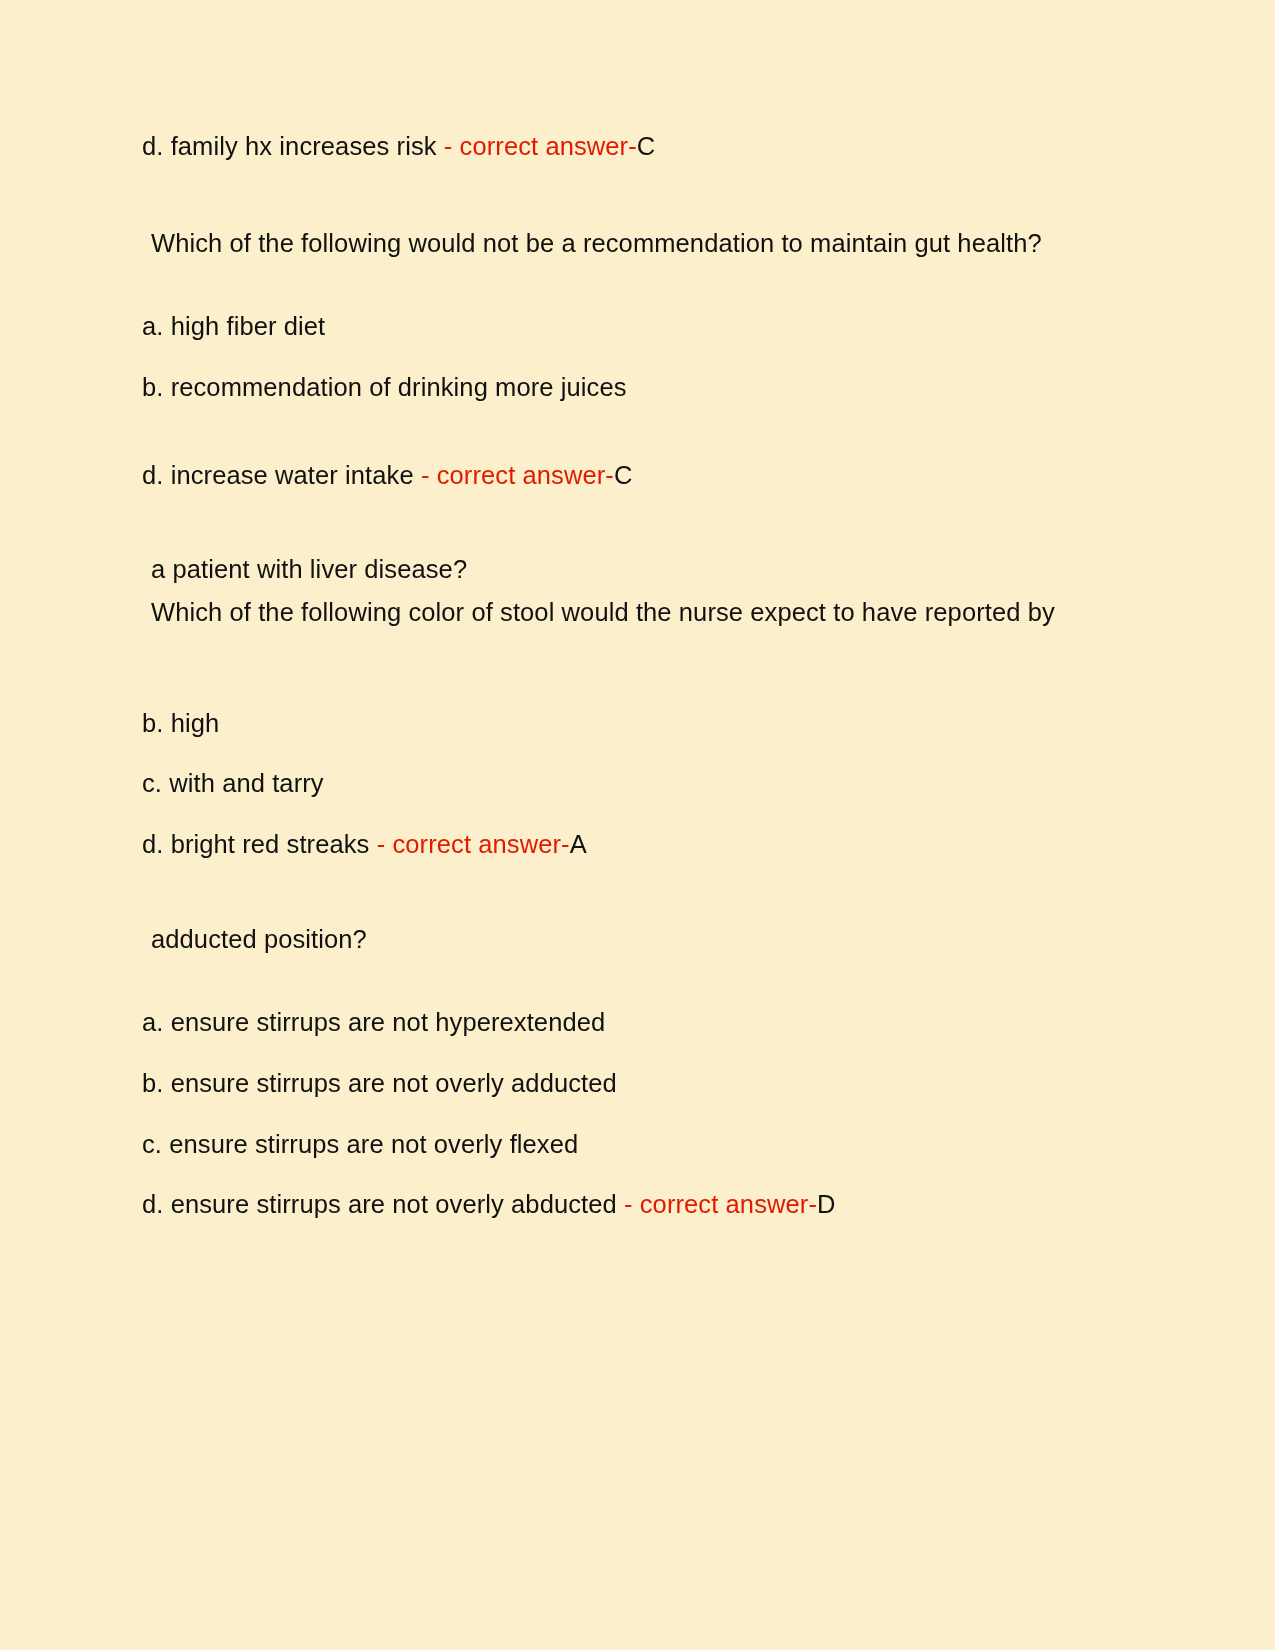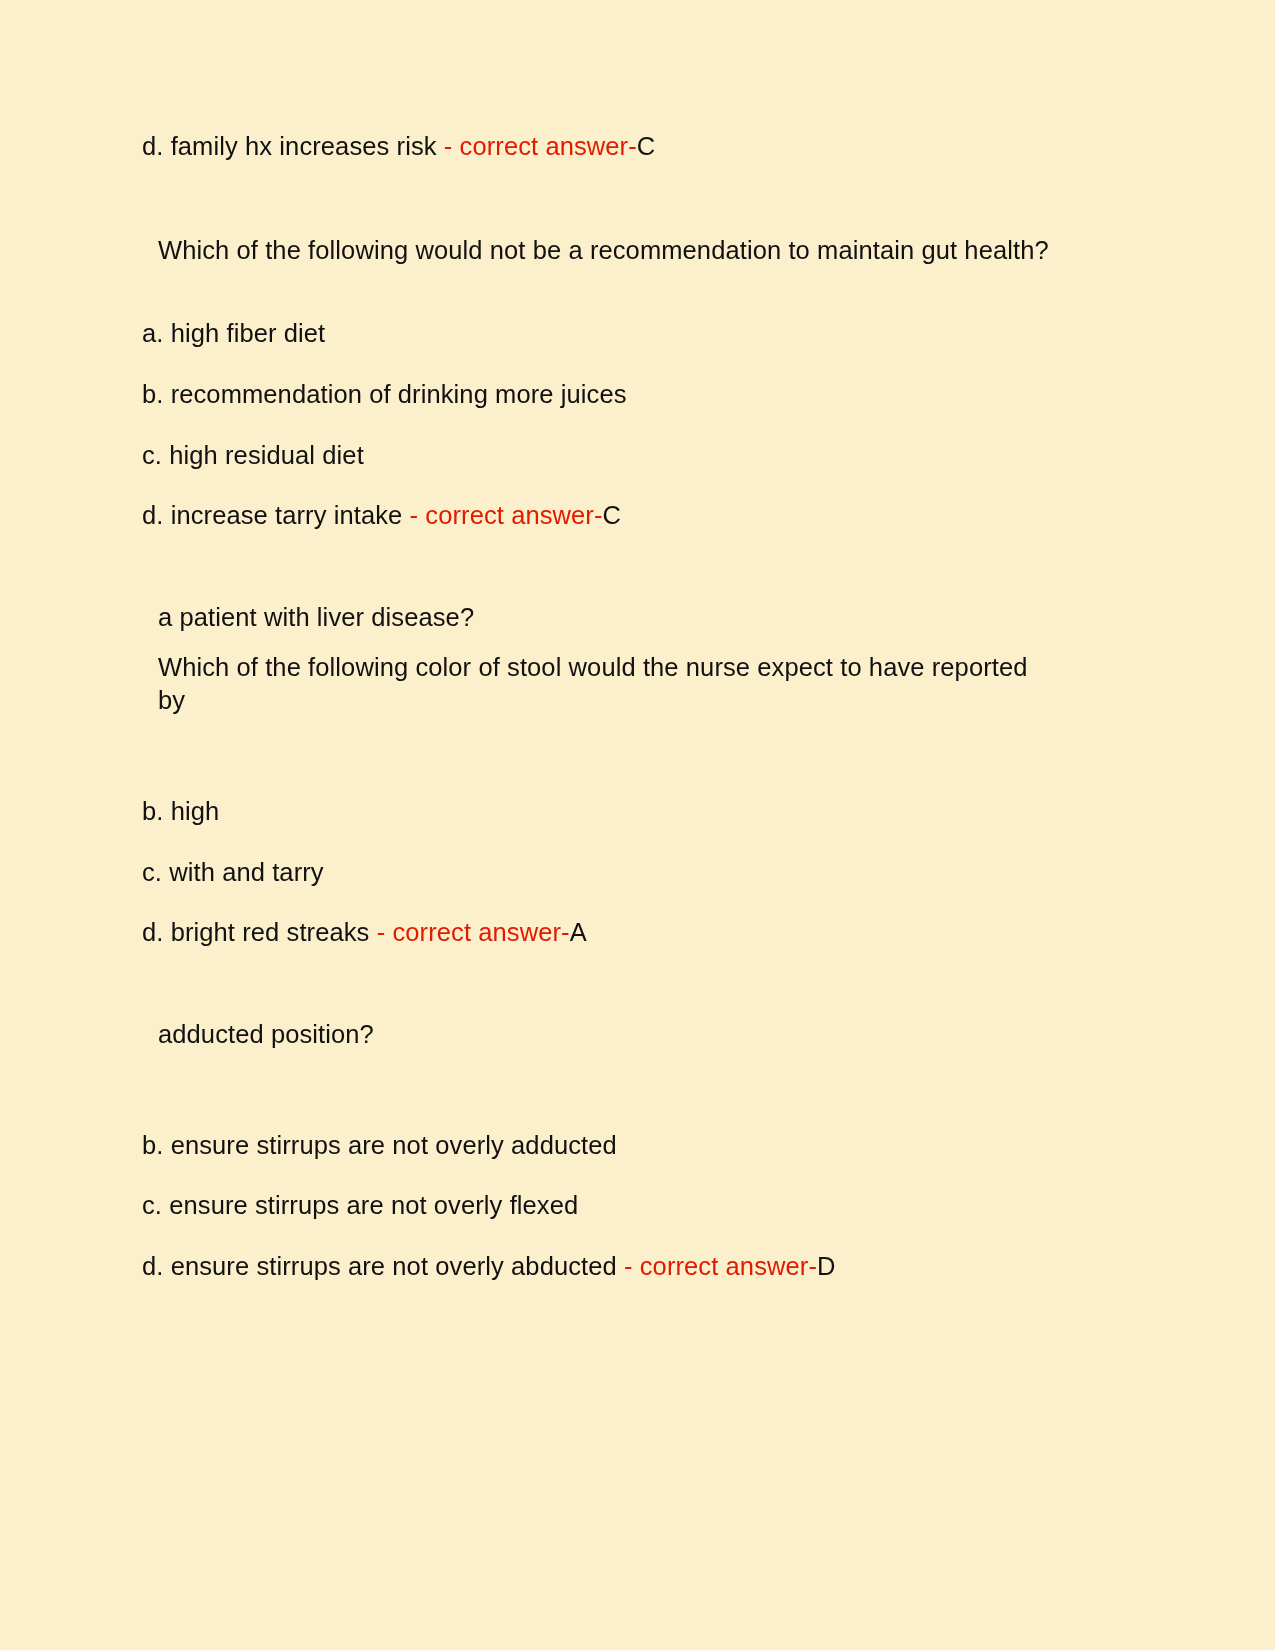--- a/index.html
+++ b/index.html
@@ -21,21 +21,21 @@
     overflow: hidden;
   }
   .content {
     width: 935px;
   }
   .line {
     font-size: 25.5px;
     line-height: 1.32;
     color: #111111;
     letter-spacing: 0.1px;
-    margin: 16px;
+    margin: 9px;
   }
   .question {
     margin-bottom: 0;
   }
   .option {
     margin: 0;
   }
   .answer {
     color: #e01b00;
   }
@@ -62,26 +62,23 @@
     </p>
     <div class="gap-question-to-options"></div>
     <p class="line option">
       <span>a. high fiber diet</span>
     </p>
     <div class="gap-option"></div>
     <p class="line option">
       <span>b. recommendation of drinking more juices</span>
     </p>
     <div class="gap-option"></div>
-    <p class="line option">
-      <span>c. high residual diet</span>
-    </p>
     <div class="gap-option"></div>
     <p class="line option">
-      <span>d. increase tarry intake</span><span class="answer"> - correct answer-</span><span>C</span>
+      <span>d. increase water intake</span><span class="answer"> - correct answer-</span><span>C</span>
     </p>
 
     <div class="gap-block"></div>
 
     <p class="line question">
       <span>a patient with liver disease?</span>
     </p>
     <p class="line question">
       <span>Which of the following color of stool would the nurse expect to have reported by</span>
     </p>
@@ -98,20 +95,23 @@
     <p class="line option">
       <span>d. bright red streaks</span><span class="answer"> - correct answer-</span><span>A</span>
     </p>
 
     <div class="gap-block"></div>
 
     <p class="line question">
       <span>adducted position?</span>
     </p>
     <div class="gap-question-to-options"></div>
+    <p class="line option">
+      <span>a. ensure stirrups are not hyperextended</span>
+    </p>
     <div class="gap-option"></div>
     <p class="line option">
       <span>b. ensure stirrups are not overly adducted</span>
     </p>
     <div class="gap-option"></div>
     <p class="line option">
       <span>c. ensure stirrups are not overly flexed</span>
     </p>
     <div class="gap-option"></div>
     <p class="line option">

